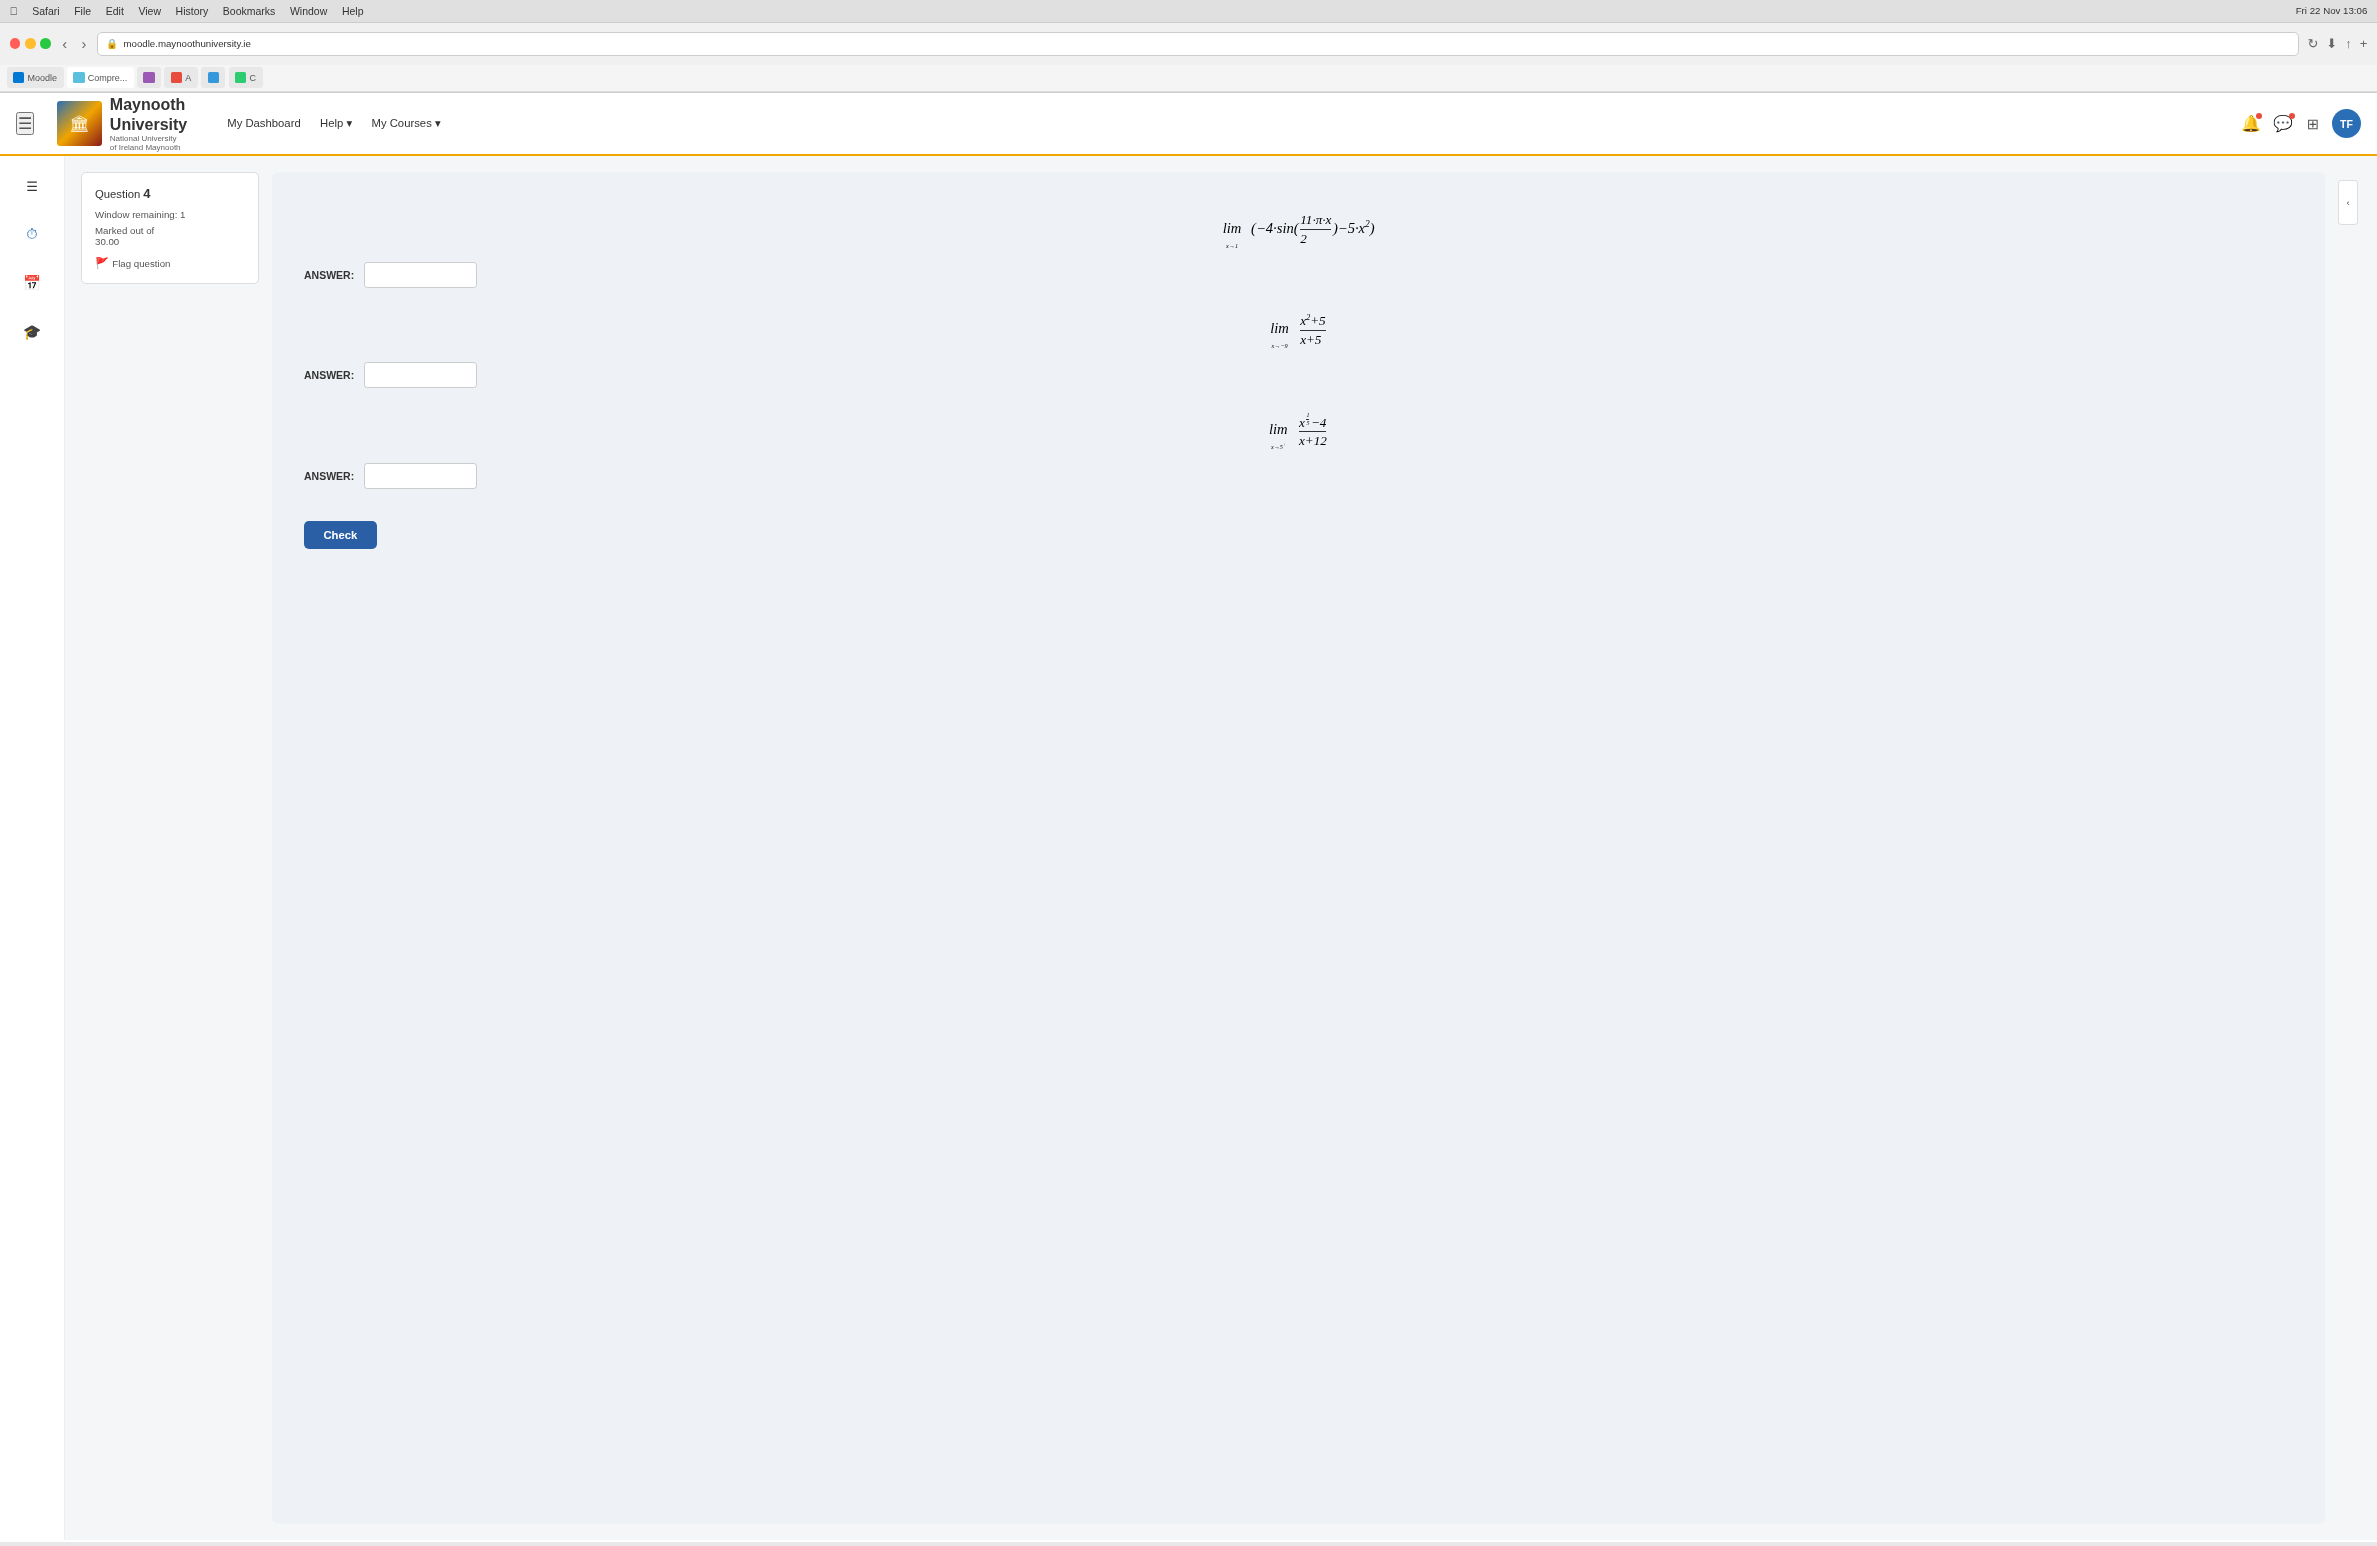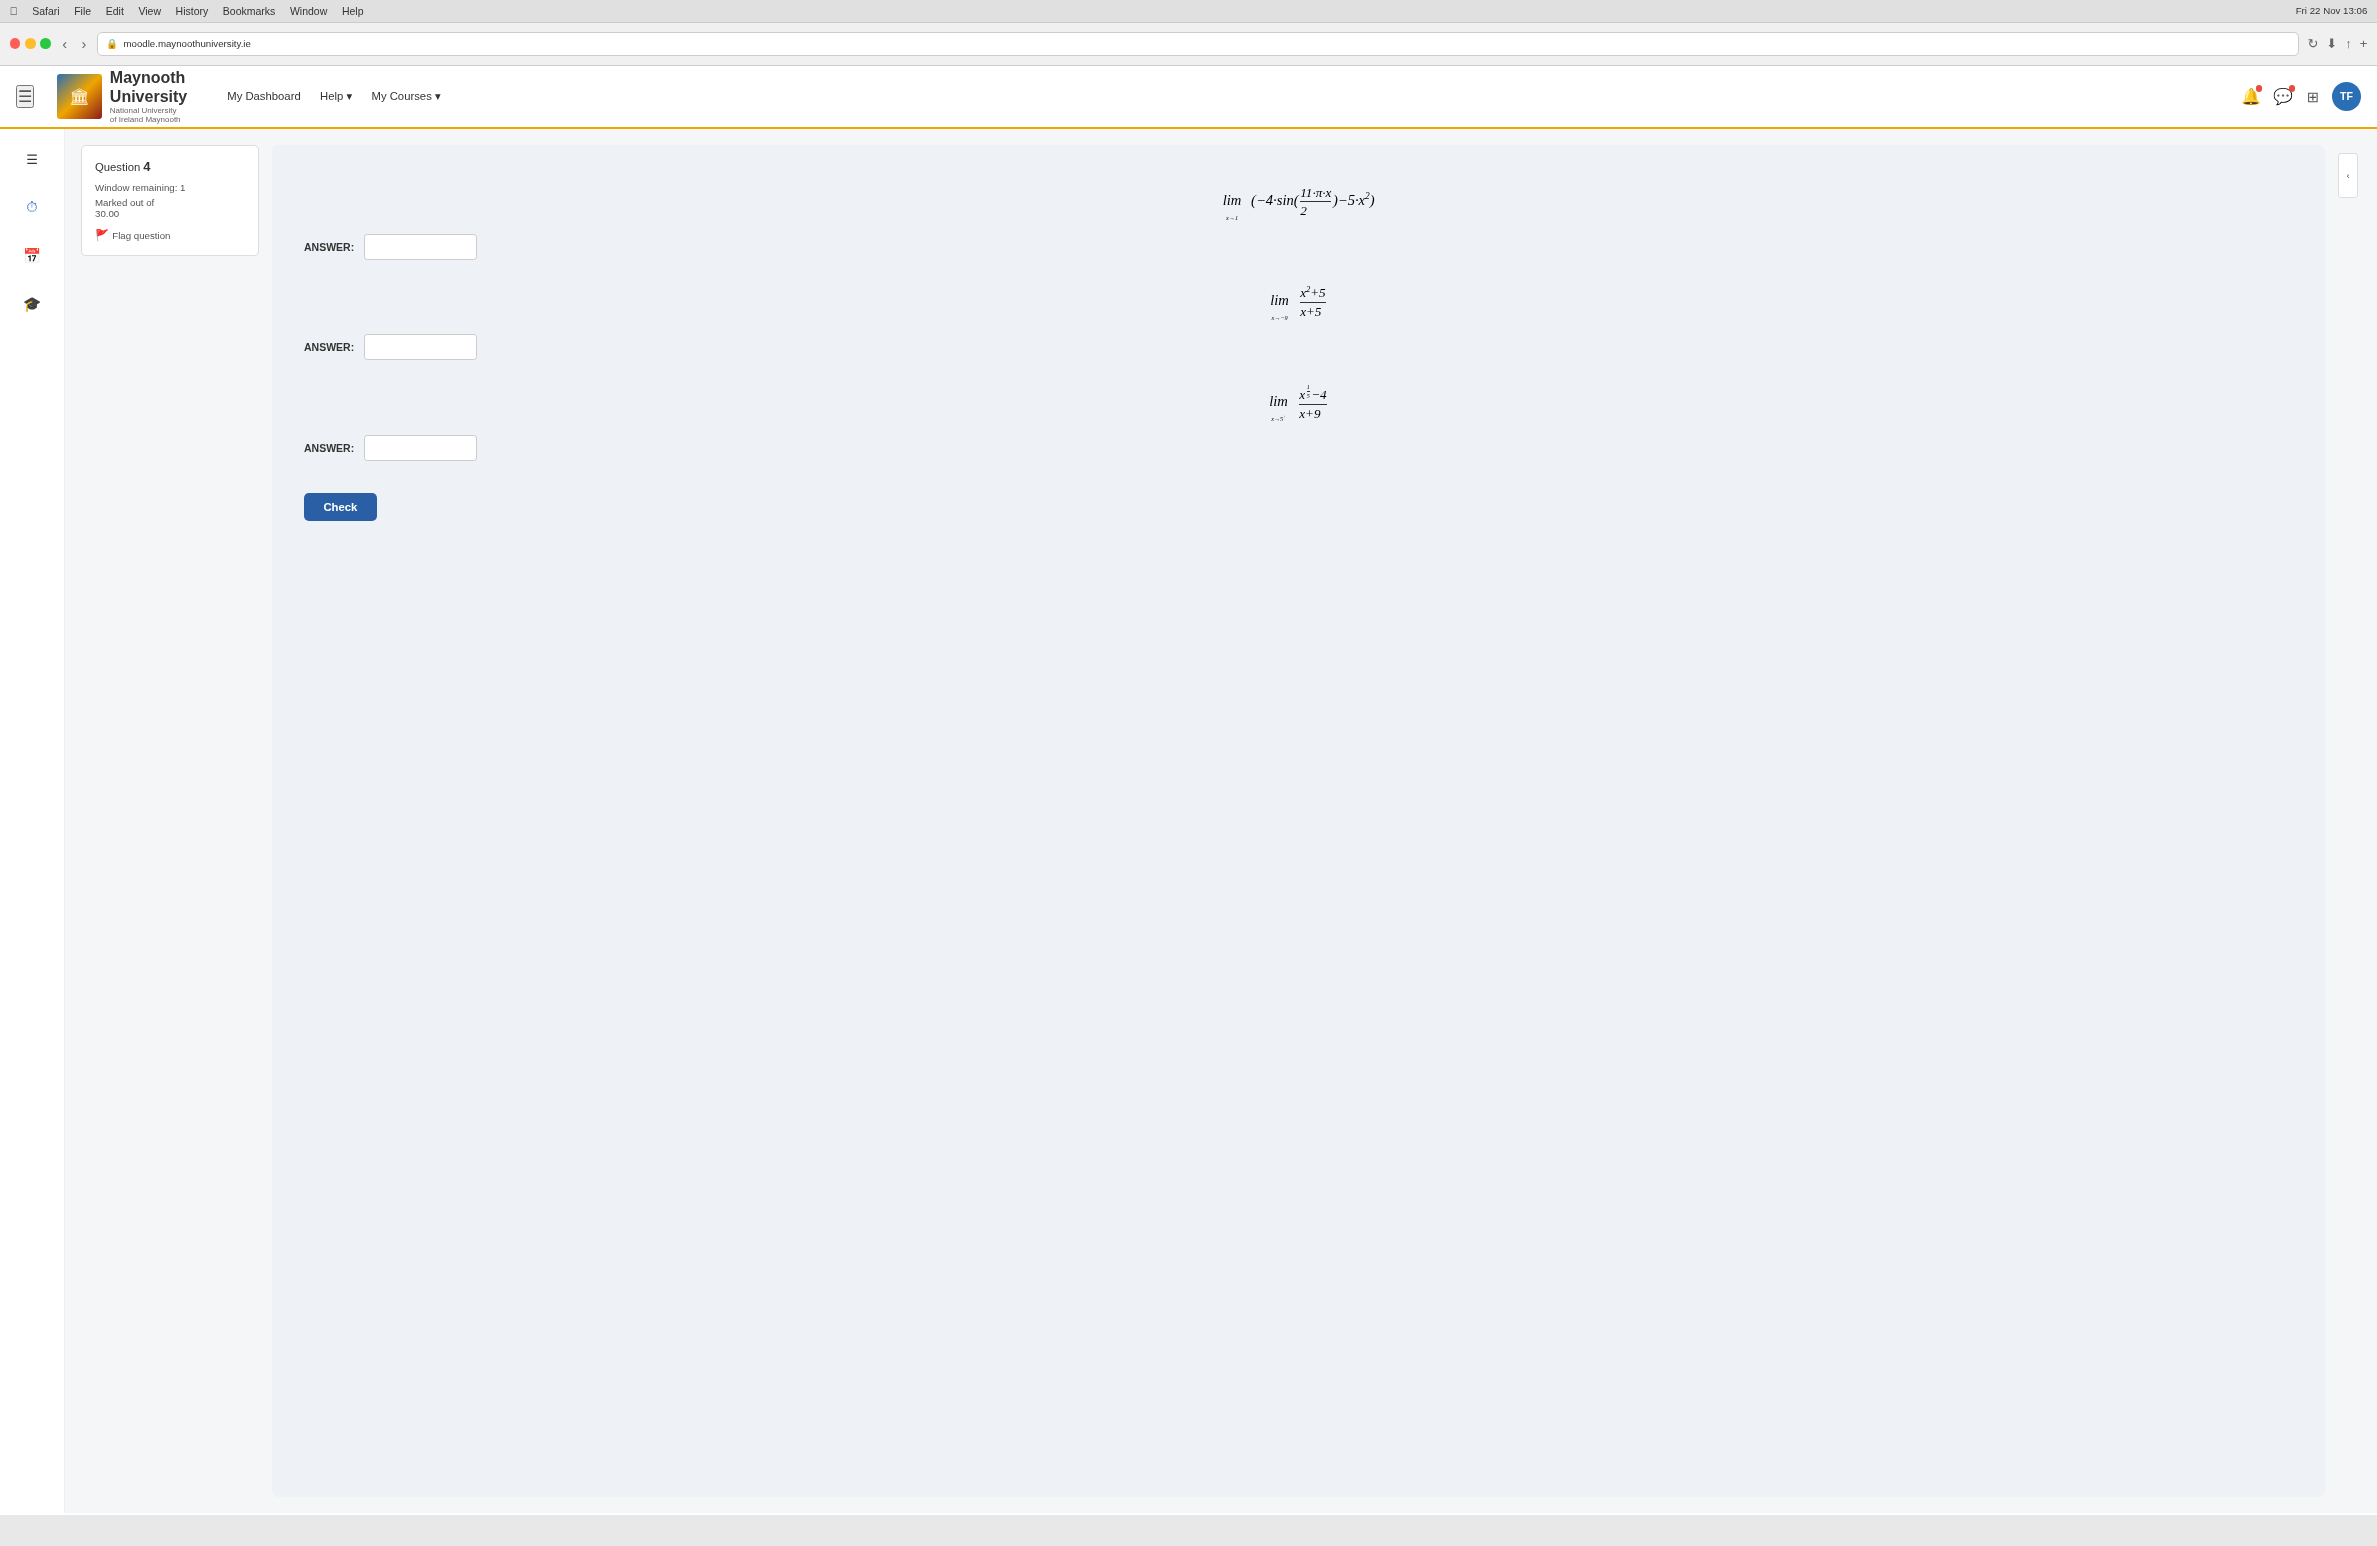--- a/index.html
+++ b/index.html
@@ -311,20 +311,44 @@
     <div class="url-bar">
       <span>🔒</span>
       <span>moodle.maynoothuniversity.ie</span>
     </div>
     <span style="font-size:13px;color:#666;cursor:pointer;">↻</span>
     <span style="font-size:13px;color:#666;cursor:pointer;">⬇</span>
     <span style="font-size:13px;color:#666;cursor:pointer;">↑</span>
     <span style="font-size:13px;color:#666;cursor:pointer;">+</span>
   </div>
 
+  <div class="browser-tabs">
+    <div class="tab-item">
+      <div class="tab-favicon" style="background:#0078d4;"></div>
+      <span style="font-size:9px;">Moodle</span>
+    </div>
+    <div class="tab-item active">
+      <div class="tab-favicon" style="background:#5bc0de;"></div>
+      <span style="font-size:9px;">Compre...</span>
+    </div>
+    <div class="tab-item">
+      <div class="tab-favicon" style="background:#9b59b6;"></div>
+    </div>
+    <div class="tab-item">
+      <div class="tab-favicon" style="background:#e74c3c;"></div>
+      <span>A</span>
+    </div>
+    <div class="tab-item">
+      <div class="tab-favicon" style="background:#3498db;"></div>
+    </div>
+    <div class="tab-item">
+      <div class="tab-favicon" style="background:#e67e22;background:#2ecc71;"></div>
+      <span>C</span>
+    </div>
+  </div>
 </div>
 
 <div class="app-container">
 
   <nav class="moodle-nav">
     <button class="hamburger">☰</button>
     <div class="logo-area">
       <div class="logo-img">🏛</div>
       <div>
         <div class="logo-text">Maynooth<br>University</div>
@@ -429,21 +453,21 @@
           <span class="math-expr">
             <span class="math-lim">
               <span class="lim-word">lim</span>
               <span class="lim-sub"><sub>x→5<sup>+</sup></sub></span>
             </span>
              <span class="math-frac">
                 <span class="num">x<sup><span class="math-frac" style="font-size:0.7em;">
                       <span class="num">1</span>
                       <span class="den">5</span>
                     </span></sup>−4</span>
-                <span class="den">x+9</span>
+                <span class="den">x+12</span>
               </span>
           </span>
         </div>
         <div class="answer-row">
           <label class="answer-label">ANSWER:</label>
           <input class="answer-input" type="text" style="">
         </div>
 
         
         <button class="check-btn">Check</button>

